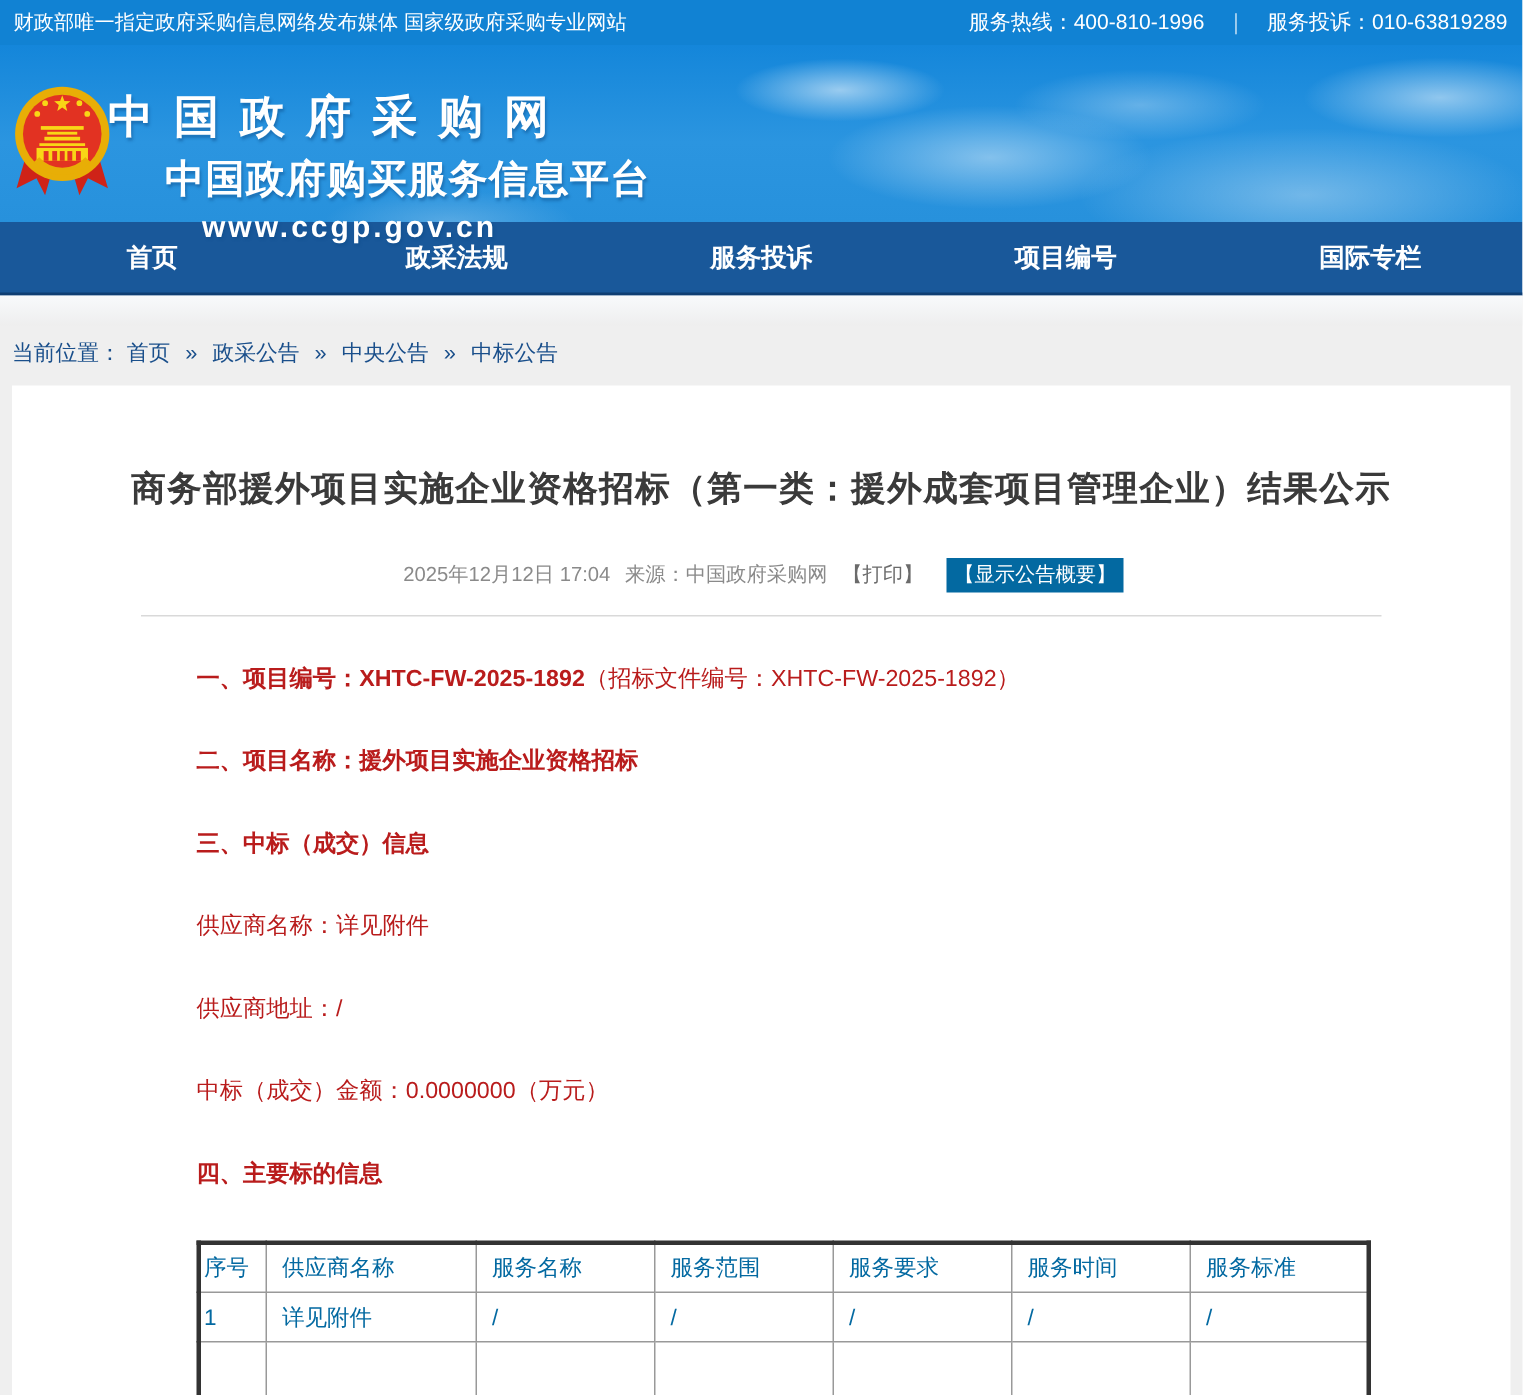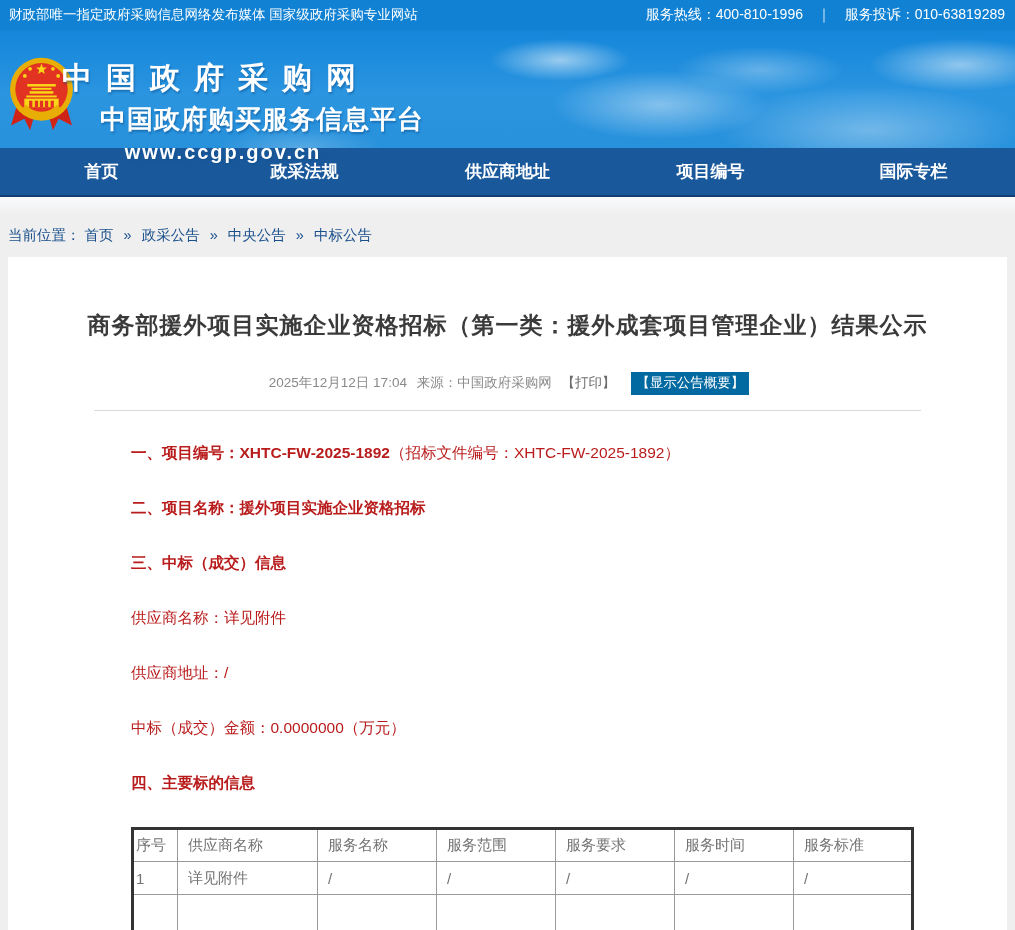--- a/index.html
+++ b/index.html
@@ -26,21 +26,21 @@
     background:
       radial-gradient(ellipse 100px 30px at 560px 30px, rgba(255,255,255,.55), rgba(255,255,255,0) 70%),
       radial-gradient(ellipse 150px 48px at 660px 75px, rgba(255,255,255,.42), rgba(255,255,255,0) 72%),
       radial-gradient(ellipse 130px 38px at 960px 35px, rgba(255,255,255,.5), rgba(255,255,255,0) 70%),
       radial-gradient(ellipse 210px 62px at 870px 100px, rgba(255,255,255,.34), rgba(255,255,255,0) 72%),
       radial-gradient(ellipse 120px 34px at 760px 40px, rgba(255,255,255,.30), rgba(255,255,255,0) 70%),
       radial-gradient(ellipse 120px 30px at 300px 118px, rgba(255,255,255,.22), rgba(255,255,255,0) 70%),
       linear-gradient(180deg,#1486da 0%, #2b95e0 55%, #2791dc 100%);
   }
   .emblem { position:absolute; left:8px; top:25px; width:67px; height:80px; }
-  .logo-block { position:absolute; left:62px; top:28px; width:322px; color:#fff; }
+  .logo-block { position:absolute; left:72px; top:28px; width:322px; color:#fff; }
   .logo-line1 {
     font-size:30px; font-weight:bold; letter-spacing:14px; white-space:nowrap;
     text-shadow:1px 2px 2px rgba(10,70,130,.45);
   }
   .logo-line2 {
     font-size:26px; font-weight:bold; letter-spacing:1px; margin-top:3px; white-space:nowrap;
     text-shadow:1px 2px 2px rgba(10,70,130,.45);
     margin-left:38px;
   }
   .logo-line3 {
@@ -91,21 +91,21 @@
   .article-body p { margin:0 0 33px 0; font-size:15.5px; line-height:22px; color:#b91c1c; }
   .article-body p .b { font-weight:bold; }
 
   
   table.goods {
     margin-left:0; border-collapse:collapse; table-layout:fixed;
     width:783px; border:3px solid #333; margin-top:5px;
   }
   table.goods th, table.goods td {
     border:1px solid #999; font-weight:normal; text-align:left;
-    font-size:15px; color:#737373; padding:5px 4px 5px 10px;
+    font-size:15px; color:#0369a1; padding:5px 4px 5px 10px;
   }
   table.goods col.c-idx { width:45px; }
   table.goods col.c-sup { width:140px; }
   table.goods col.c-std { width:119px; }
   table.goods th.idx, table.goods td.idx { padding-left:2px; }
   table.goods tr.h-row  { height:33px; }
   table.goods tr.r1     { height:33px; }
   table.goods tr.r2     { height:44px; }
 </style>
 </head>
@@ -152,21 +152,21 @@
   <div class="logo-block">
     <div class="logo-line1">中国政府采购网</div>
     <div class="logo-line2">中国政府购买服务信息平台</div>
     <div class="logo-line3">www.ccgp.gov.cn</div>
   </div>
 </div>
 
 <div class="nav">
   <div class="nav-item">首页</div>
   <div class="nav-item">政采法规</div>
-  <div class="nav-item">供应商地址</div>
+  <div class="nav-item">服务投诉</div>
   <div class="nav-item">项目编号</div>
   <div class="nav-item">国际专栏</div>
 </div>
 <div class="nav-fade"></div>
 
 <div class="breadcrumb">
   <span>当前位置：</span>
   <a>首页</a>
   <span class="crumb-sep">»</span>
   <a>政采公告</a>

